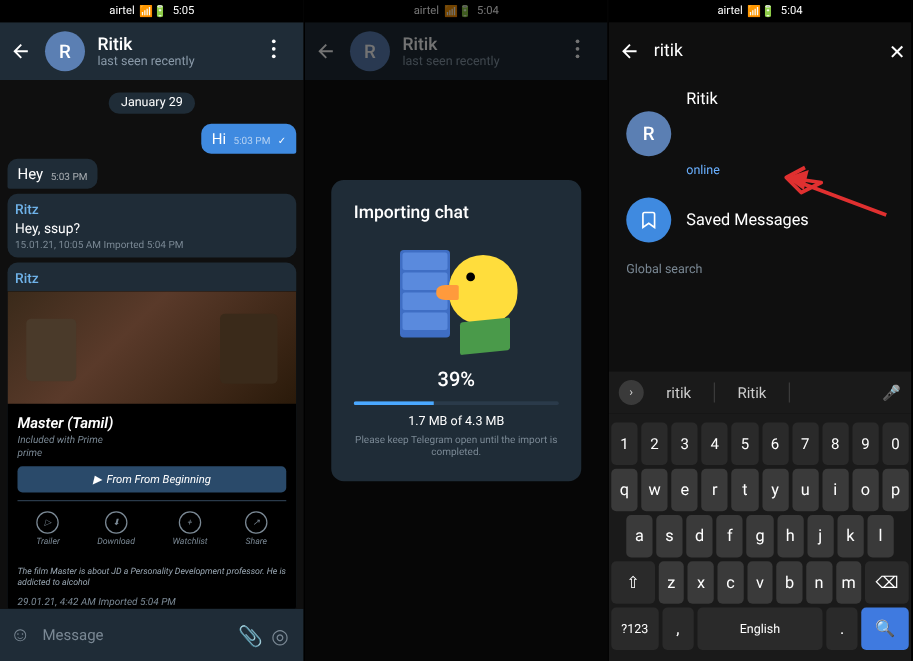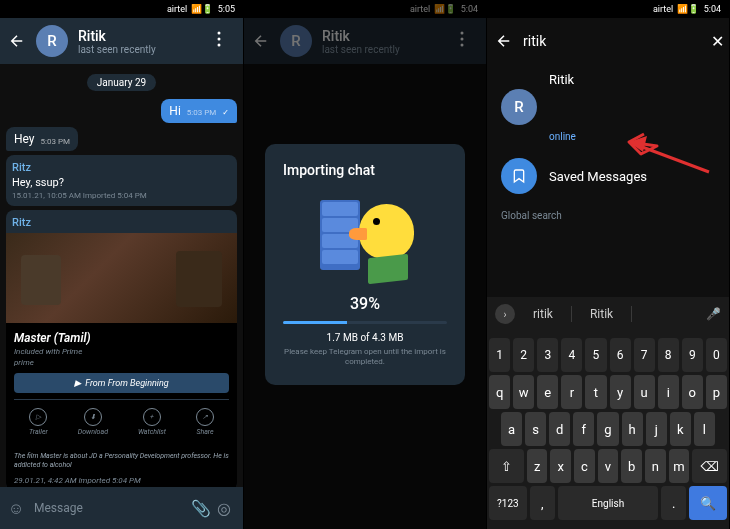--- a/index.html
+++ b/index.html
@@ -1,19 +1,19 @@
 <!DOCTYPE html>
 <html><head>
 <meta charset="utf-8">
 <style>
 *{margin:0;padding:0;box-sizing:border-box;font-family:Roboto,-apple-system,sans-serif;}
 body{background:#000;display:flex;width:730px;height:529px;overflow:hidden;}
 .phone{width:243px;height:529px;background:#0f0f0f;position:relative;overflow:hidden;display:flex;flex-direction:column;}
 .phone+.phone{border-left:1px solid #000;}
-.status-bar{height:18px;background:#000;color:#fff;font-size:9px;display:flex;justify-content:flex-end;align-items:center;padding:0 8px;}
+.status-bar{height:18px;background:#000;color:#fff;font-size:9px;display:flex;justify-content:center;align-items:center;padding:0 8px;}
 .status-left{display:flex;gap:4px;align-items:center;}
 .status-right{display:flex;gap:4px;align-items:center;}
 .header{height:46px;background:#1f2c37;display:flex;align-items:center;padding:0 8px;gap:10px;color:#fff;}
 .header.dark{background:#0f0f0f;}
 .back-icon{width:18px;height:18px;display:flex;align-items:center;cursor:pointer;}
 .avatar{width:32px;height:32px;border-radius:50%;background:#5b7fb3;display:flex;align-items:center;justify-content:center;color:#fff;font-size:15px;font-weight:500;}
 .avatar.sm{width:36px;height:36px;}
 .avatar.blue{background:#3f8ae0;}
 .header-text{flex:1;}
 .header-title{font-size:14px;font-weight:500;color:#fff;}

